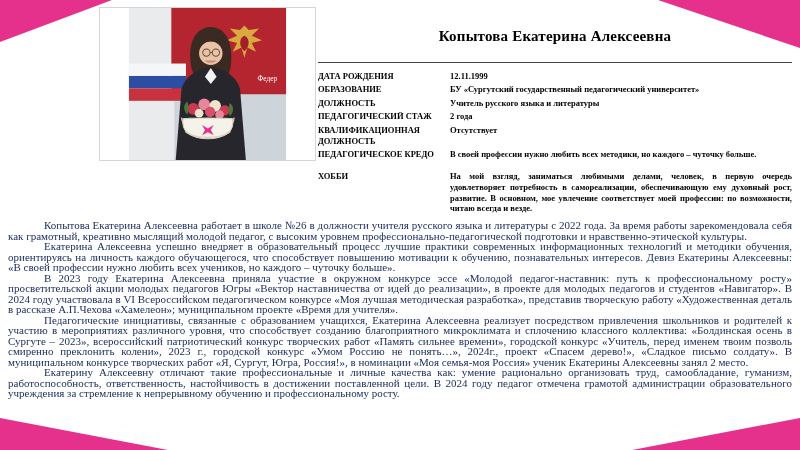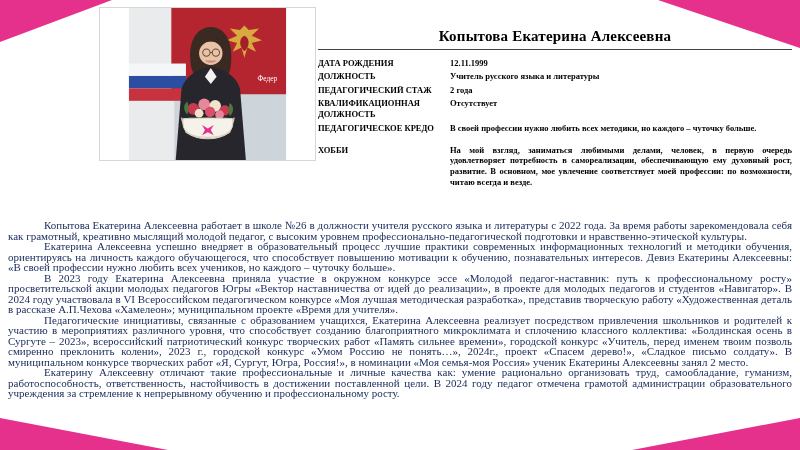--- a/index.html
+++ b/index.html
@@ -17,21 +17,21 @@
 
   .photo {
     position:absolute; left:100px; top:8px; width:215px; height:152px;
     z-index:1; box-shadow:0 0 0 1px #d7d7d7;
   }
   .photo svg { display:block; width:100%; height:100%; }
 
   .info { position:absolute; left:318px; top:28px; width:474px; z-index:1; }
   .title {
     font-size:15px; font-weight:bold; text-align:center; color:#000;
-    padding-bottom:4px; border-bottom:1px solid #444; margin-bottom:6px;
+    padding-bottom:17px; border-bottom:1px solid #444; margin-bottom:6px;
     letter-spacing:.2px;
   }
   table.profile { width:100%; border-collapse:collapse; font-size:8.5px; font-weight:bold; color:#000; }
   table.profile td { vertical-align:top; padding:1.5px 0; line-height:1.25; }
   table.profile td.lbl { width:132px; padding-right:6px; }
   table.profile td.val { text-align:justify;margin-top:36px; }
   table.profile tr.hobby td { padding-top:10px;font-family:Liberation Serif, serif; }
 
   .bodytext {
     position:absolute; left:8px; right:8px; top:220px; z-index:2;
@@ -109,20 +109,24 @@
 
   <div class="info">
     <div class="title">Копытова Екатерина Алексеевна</div>
     <table class="profile">
       <tbody>
           <tr>
         <td class="lbl">ДАТА РОЖДЕНИЯ</td>
         <td class="val">12.11.1999</td>
       </tr>
       <tr>
+        <td class="lbl">ОБРАЗОВАНИЕ</td>
+        <td class="val">БУ «Сургутский государственный педагогический университет»</td>
+      </tr>
+      <tr>
         <td class="lbl">ДОЛЖНОСТЬ</td>
         <td class="val">Учитель русского языка и литературы</td>
       </tr>
       <tr>
         <td class="lbl">ПЕДАГОГИЧЕСКИЙ СТАЖ</td>
         <td class="val">2 года</td>
       </tr>
       <tr>
         <td class="lbl">КВАЛИФИКАЦИОННАЯ ДОЛЖНОСТЬ</td>
         <td class="val">Отсутствует</td>

